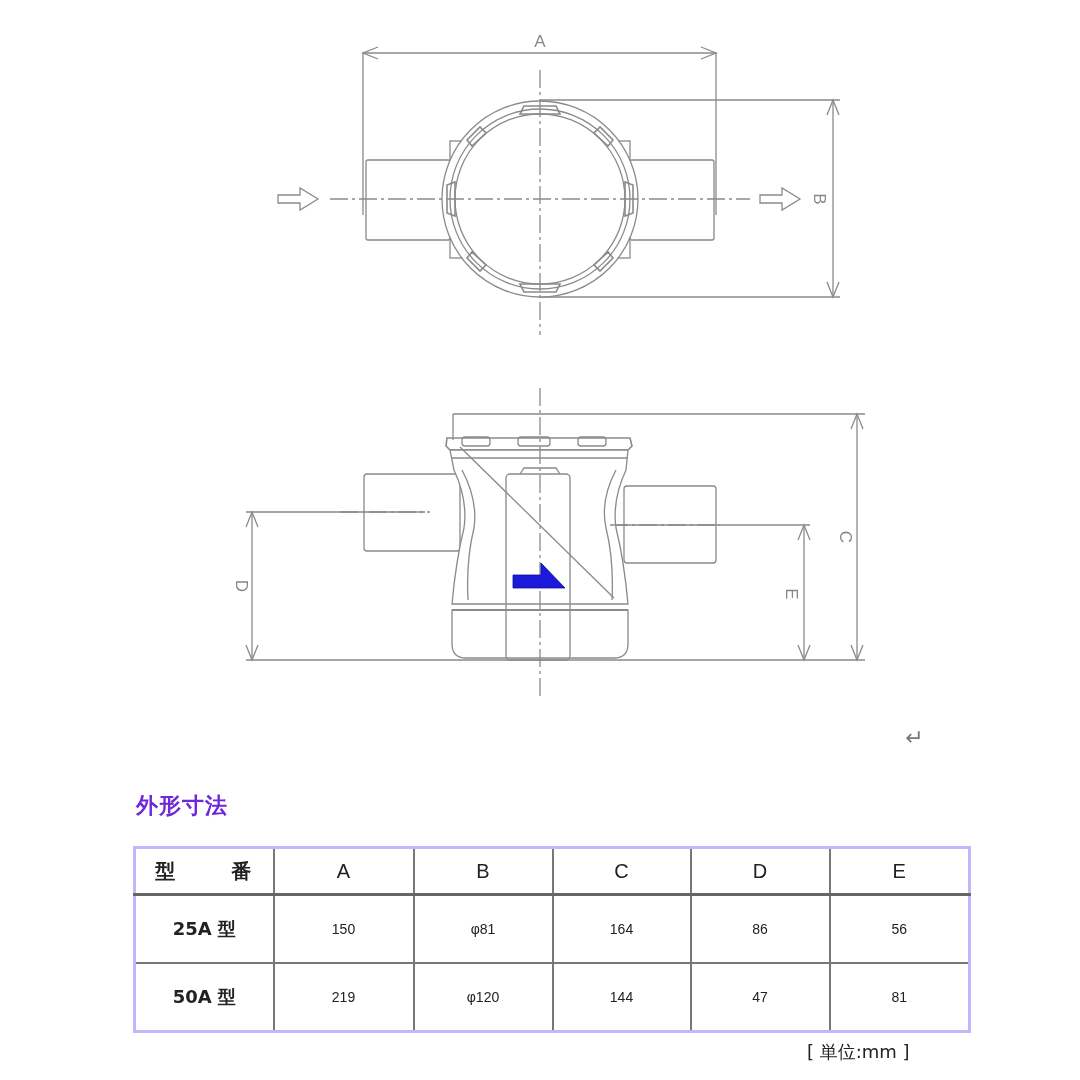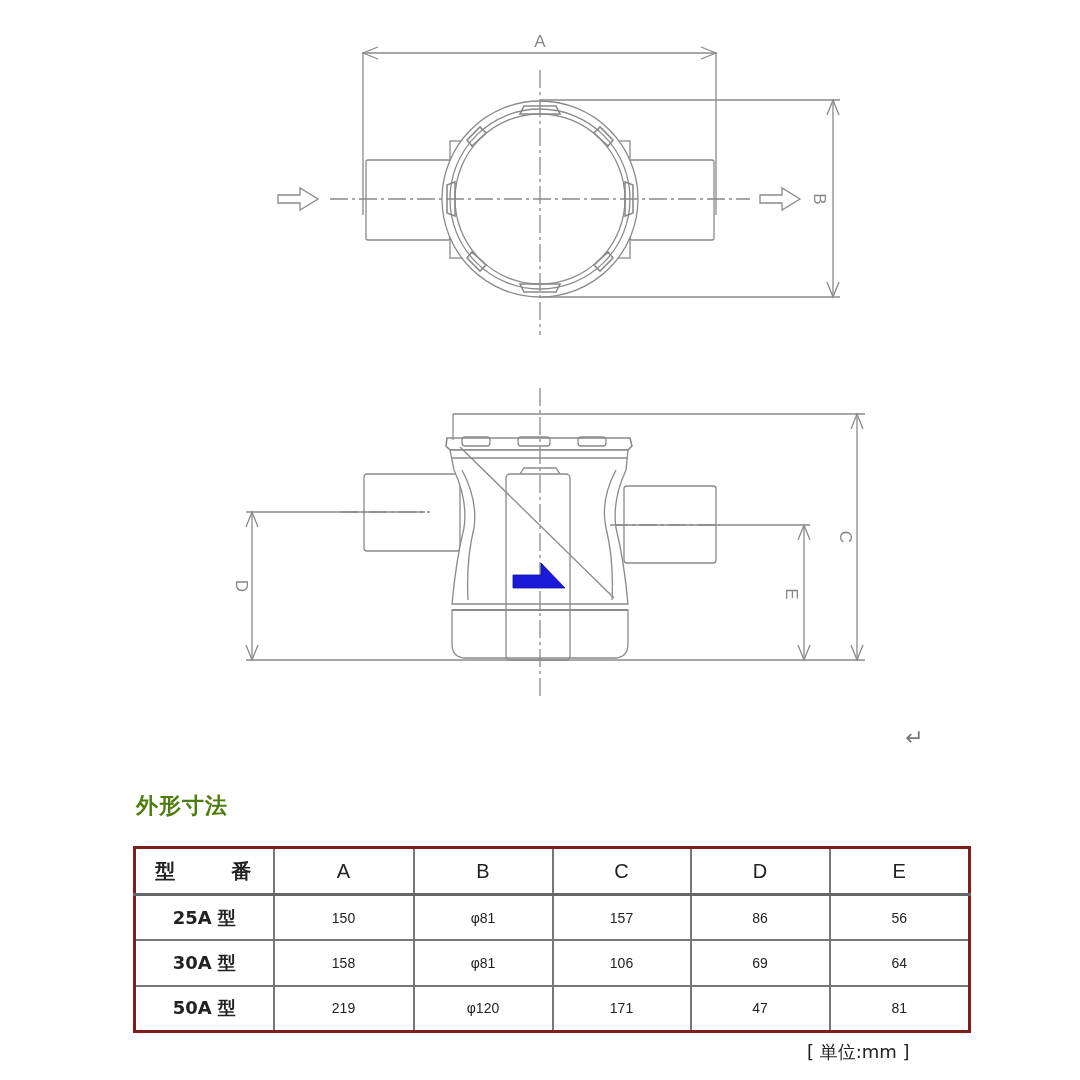--- a/index.html
+++ b/index.html
@@ -3,23 +3,23 @@
   <meta charset="utf-8">
   <style>
     html, body { margin: 0; padding: 0; background: #ffffff; }
     body { width: 1080px; height: 1080px; position: relative; overflow: hidden;
            font-family: "Liberation Sans", "DejaVu Sans", sans-serif; color: #222; }
     .drawing { position: absolute; left: 0; top: 0; width: 1080px; height: 780px; }
     .dim-label { font-family: "Liberation Sans", sans-serif; font-size: 17px; fill: #888; }
     .return-mark { position: absolute; left: 905px; top: 725px; font-size: 22px; color: #777;
                    font-family: "DejaVu Sans", sans-serif; }
     .section-title { position: absolute; left: 136px; top: 791px; font-size: 22px; font-weight: bold;
-                     letter-spacing: 1px; color: #4d7c0f; font-family: Liberation Sans, sans-serif; }
+                     letter-spacing: 1px; color: #6d28d9; font-family: Liberation Sans, sans-serif; }
     table.dims { position: absolute; left: 133px; top: 846px; width: 835px; height: 187px;
-                 border-collapse: collapse; border: 3px solid #7f1d1d; table-layout: fixed; }
+                 border-collapse: collapse; border: 3px solid #c4b5fd; table-layout: fixed; }
     table.dims th, table.dims td { border: 2px solid #777; text-align: center; padding: 0;
                  font-size: 14px; color: #222; }
     table.dims th { height: 44px; font-weight: normal; font-size: 20px; border-bottom: 3px solid #666; }
     table.dims th.model-head { font-weight: bold; letter-spacing: 18px; padding-left: 16px;
                  font-family: "DejaVu Sans", sans-serif; }
     table.dims td { height: 33px; }
     table.dims td.model { font-weight: bold; font-family: "DejaVu Sans", sans-serif; font-size: 18px; margin-left: 41px; }
     .unit-note { position: absolute; left: 807px; top: 1040px; font-size: 18px; color: #222;
                  font-family: "DejaVu Sans", sans-serif; }
   </style>
@@ -148,36 +148,28 @@
       <th>C</th>
       <th>D</th>
       <th>E</th>
     </tr>
   </thead>
   <tbody>
     <tr>
       <td class="model">25A 型</td>
       <td>150</td>
       <td>φ81</td>
-      <td>157</td>
+      <td>164</td>
       <td>86</td>
       <td>56</td>
-    </tr>
-    <tr>
-      <td class="model">30A 型</td>
-      <td>158</td>
-      <td>φ81</td>
-      <td>106</td>
-      <td>69</td>
-      <td>64</td>
     </tr>
     <tr>
       <td class="model">50A 型</td>
       <td>219</td>
       <td>φ120</td>
-      <td>171</td>
+      <td>144</td>
       <td>47</td>
       <td>81</td>
     </tr>
   </tbody>
 </table>
 
 <div class="unit-note">[ 単位:mm ]</div>
 
 </body></html>

